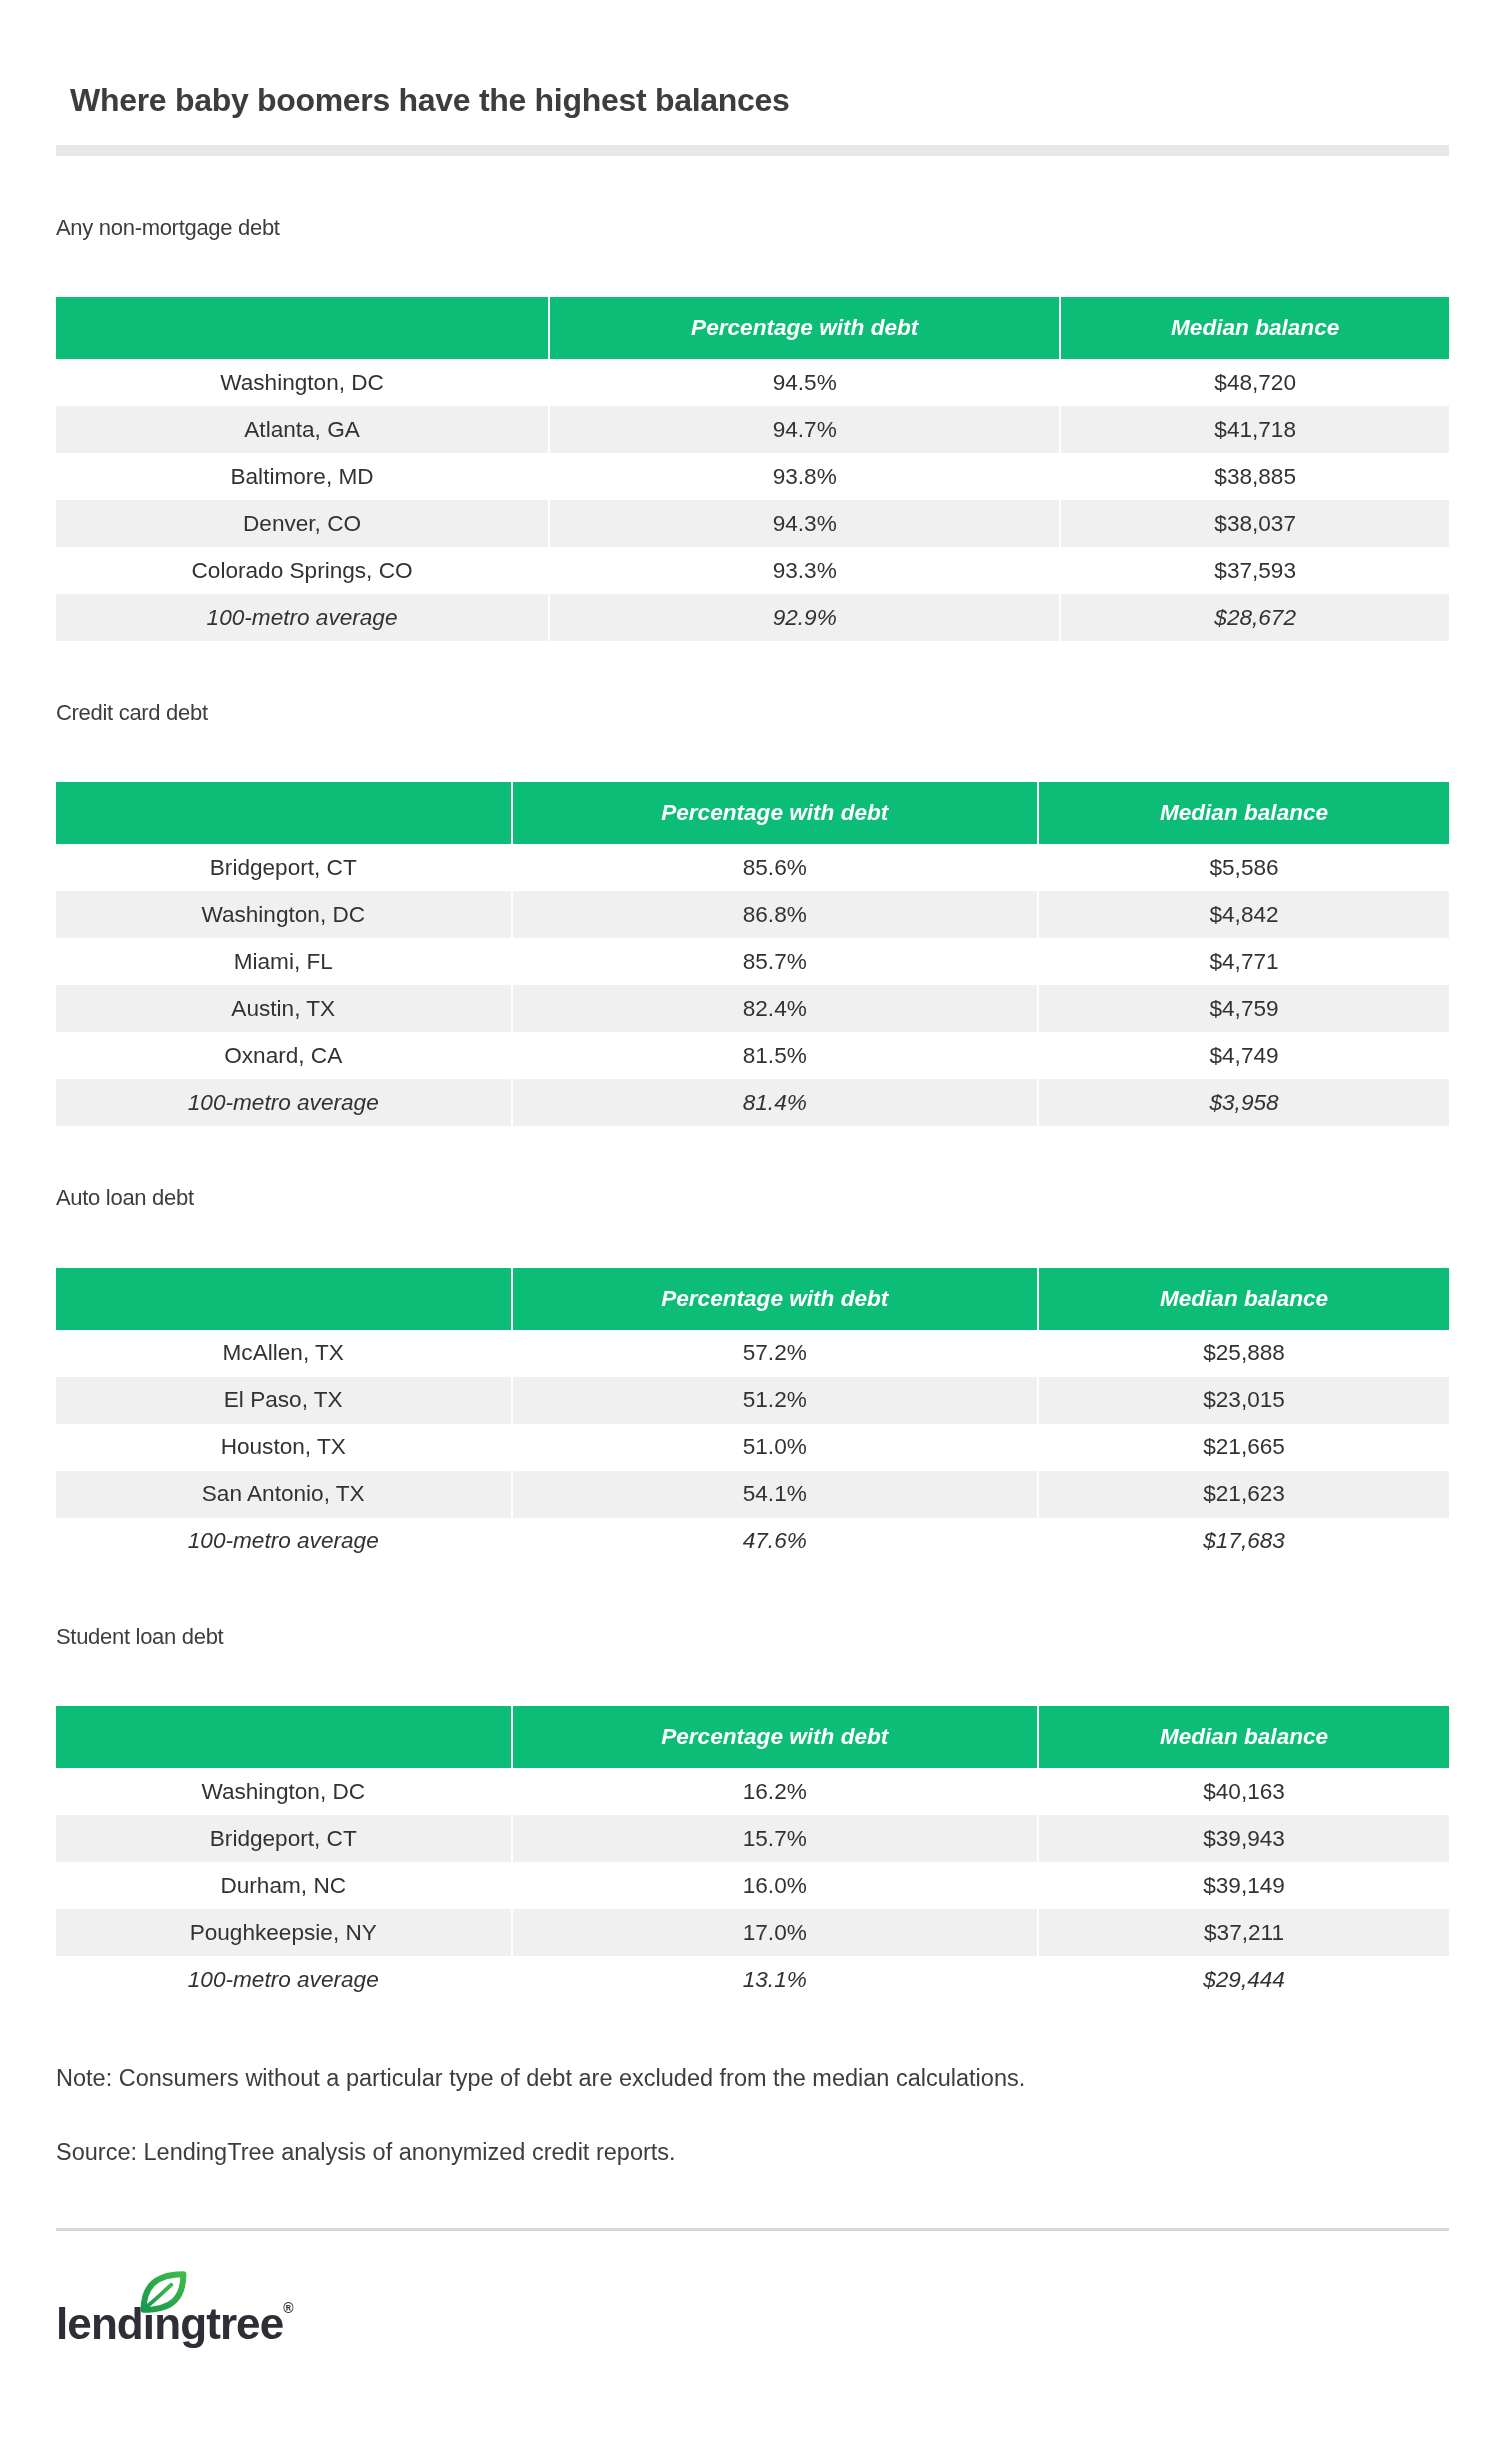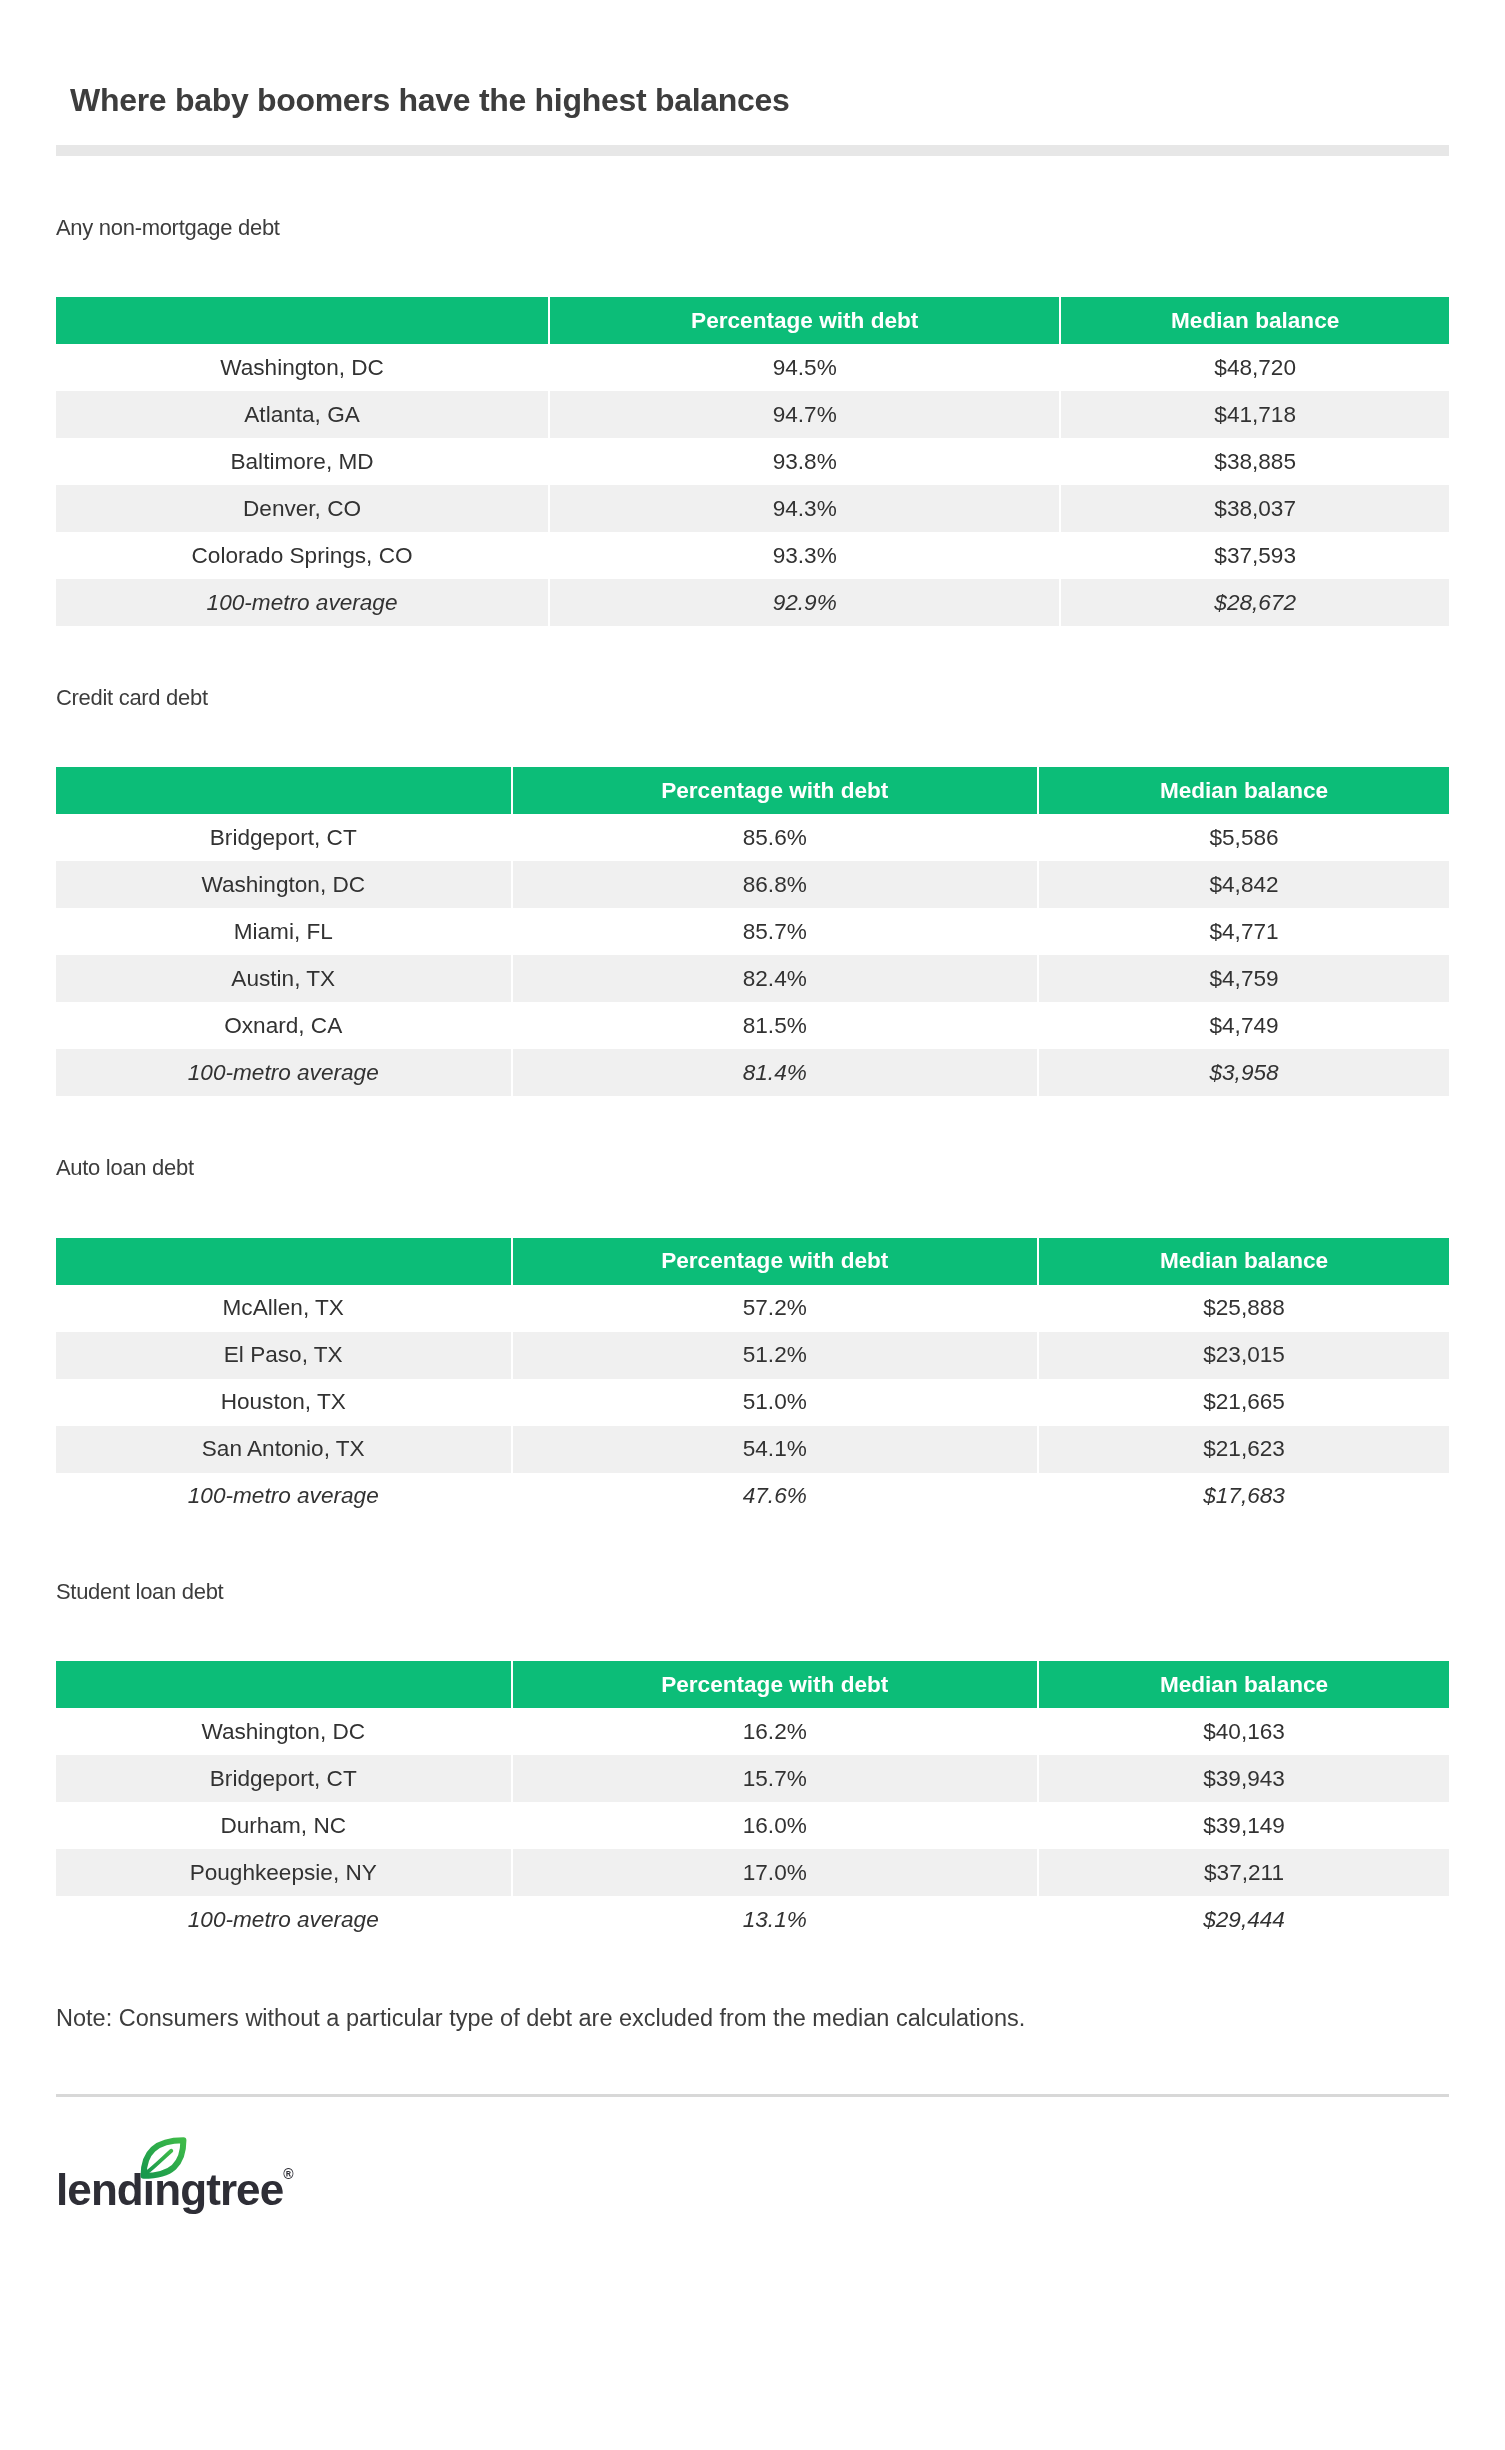--- a/index.html
+++ b/index.html
@@ -35,22 +35,22 @@
   table.debt-table{
     margin-top:56px;width:100%;border-collapse:collapse;table-layout:fixed;
   }
   table.debt-table col.c1{width:32.7%;}
   table.debt-table col.c2{width:37.8%;}
   table.debt-table col.c3{width:29.5%;}
   table.debt-table.wide-first col.c1{width:35.4%;}
   table.debt-table.wide-first col.c2{width:36.7%;}
   table.debt-table.wide-first col.c3{width:27.9%;}
   .debt-table th{
-    height:47px;background:var(--green);color:#ffffff;
-    font-size:22.6px;font-weight:bold;text-align:center;padding:0;
+    height:62px;background:var(--green);color:#ffffff;
+    font-size:22.6px;font-weight:bold;text-align:center;padding:0;font-style:italic;
   }
   .debt-table td{
     height:47px;font-size:22.6px;color:var(--text-dark);
     text-align:center;padding:0;
   }
   .debt-table th + th, .debt-table td + td{border-left:2.8px solid #ffffff;}
   .debt-table tbody tr:nth-child(even){background:var(--row-alt);}
   .debt-table tr.avg-row td{font-style:italic;}
   p.note{
     margin:62px 0 0 0;font-size:23.5px;line-height:1.15;color:var(--heading-dark);
@@ -283,20 +283,21 @@
     <td>100-metro average</td>
     <td>13.1%</td>
     <td>$29,444</td>
   </tr>
 </tbody>
     </table>
   </section>
 </div>
 
   <p class="note">Note: Consumers without a particular type of debt are excluded from the median calculations.</p>
+  <p class="note">Source: LendingTree analysis of anonymized credit reports.</p>
 
   <div class="divider divider-bottom"></div>
 
   <div class="logo-row">
     <div class="logo">
       <svg class="leaf" viewBox="0 0 60 52" aria-hidden="true">
         <defs>
           <linearGradient id="leafgrad" x1="0" y1="1" x2="1" y2="0">
             <stop class="stop-a" offset="0"></stop>
             <stop class="stop-b" offset="1"></stop>

